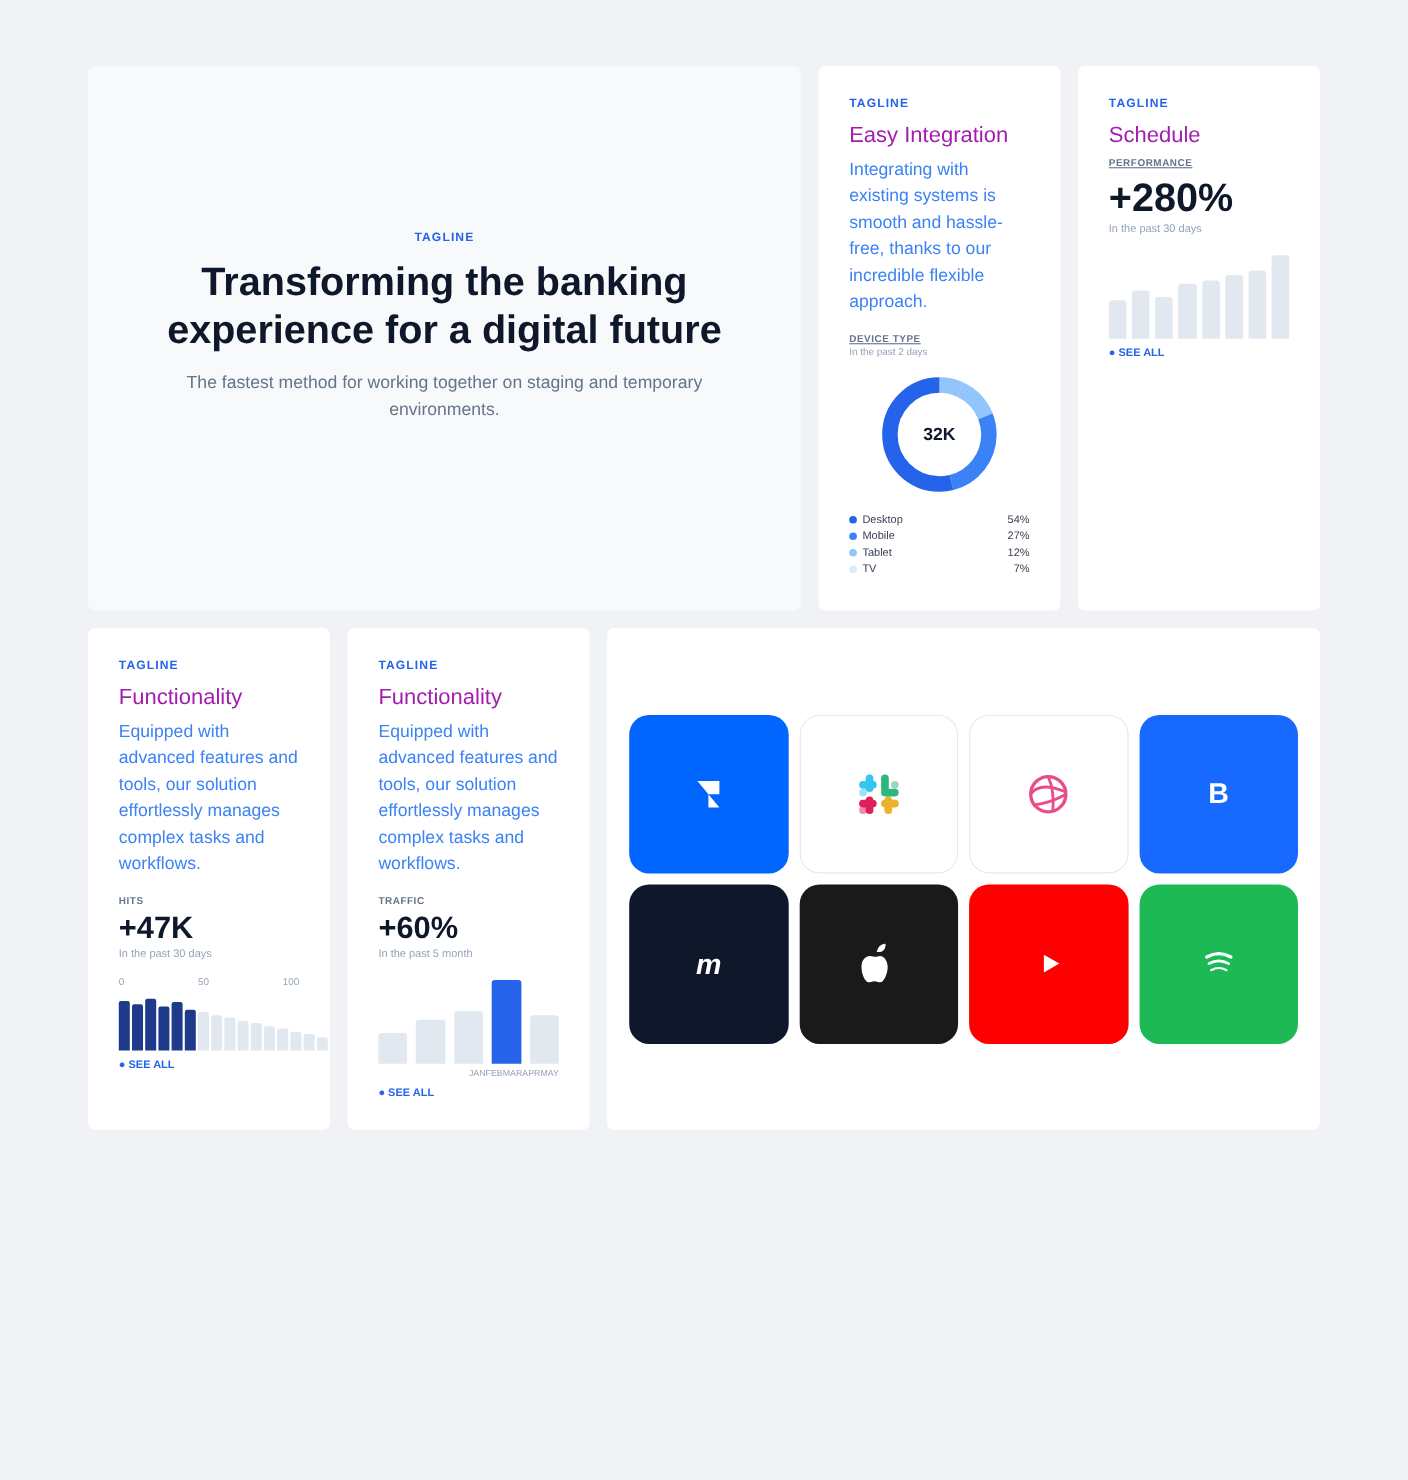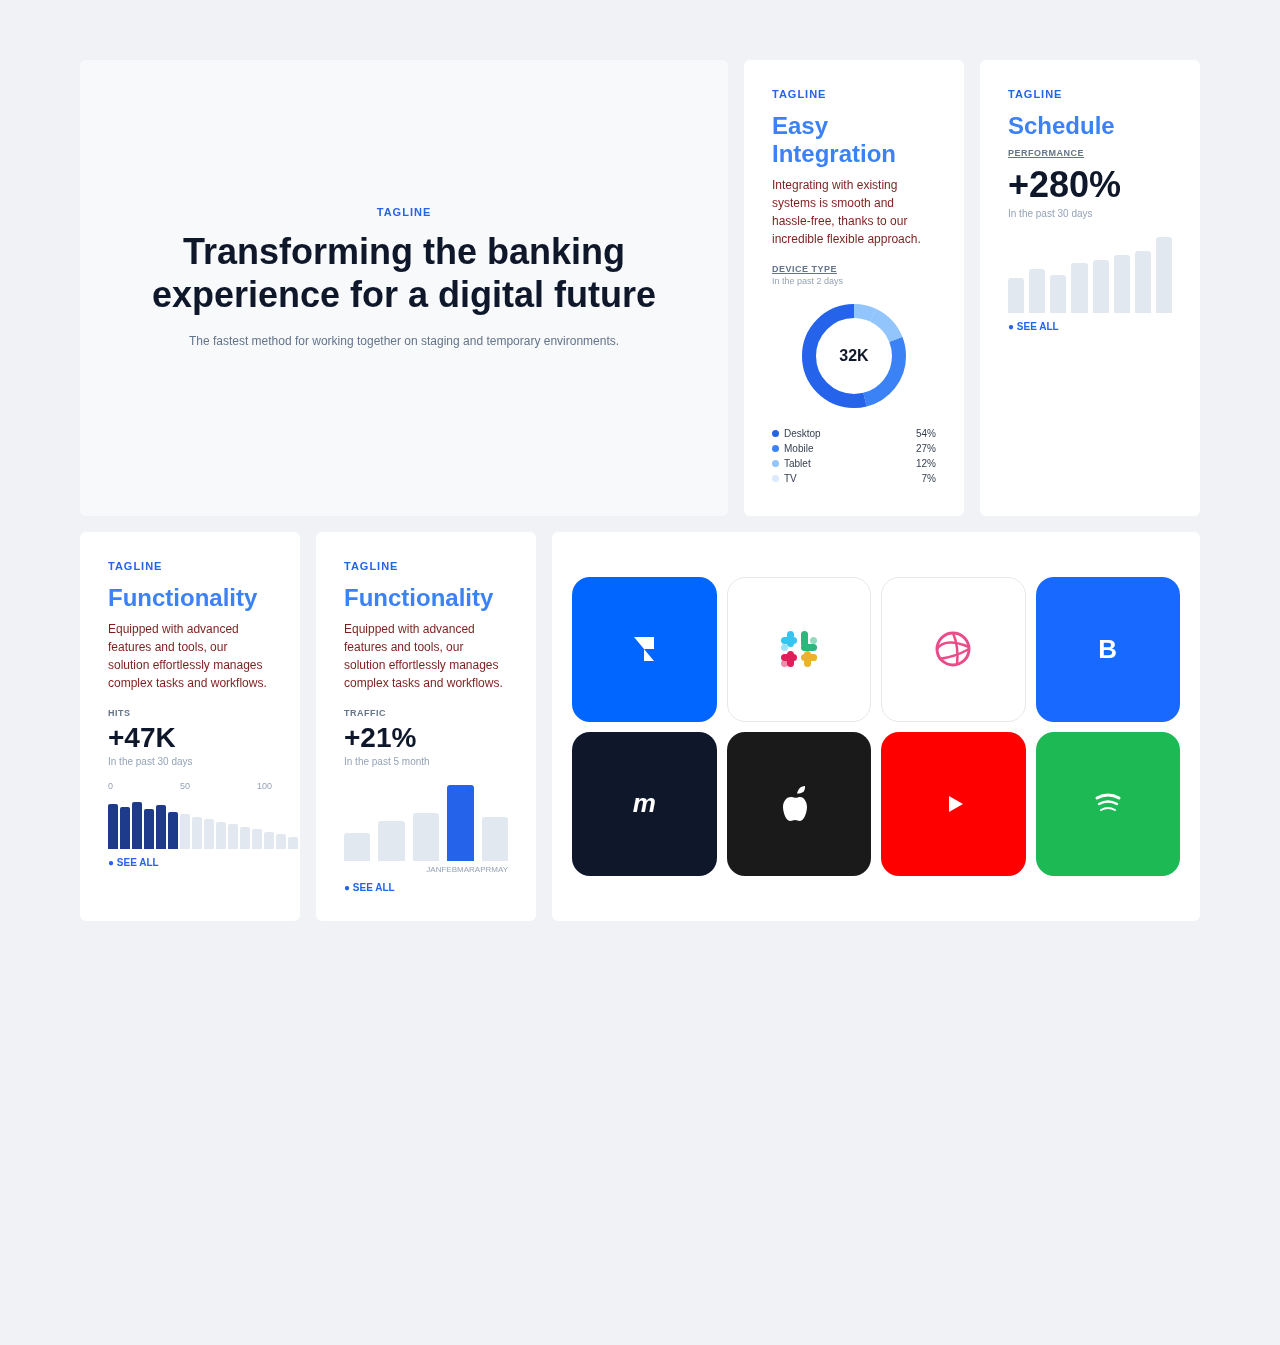--- a/index.html
+++ b/index.html
@@ -45,21 +45,21 @@
       background: #f8f9fa;
     }
     .hero-title {
       font-size: 36px;
       font-weight: 800;
       color: #0f172a;
       line-height: 1.2;
       margin-bottom: 16px;
     }
     .hero-sub {
-      font-size: 12px;
+      font-size: 16px;
       color: #64748b;
       line-height: 1.5;
       margin-bottom: 20px;
     }
     .hero-buttons {
       display: flex;
       gap: 12px;
       align-items: center;
     }
     .btn-primary {
@@ -77,28 +77,28 @@
       color: #0f172a;
       border: 1.5px solid #d1d5db;
       border-radius: 8px;
       padding: 12px 22px;
       font-size: 14px;
       font-weight: 600;
       cursor: pointer;
     }
     
     .feature-title {
-      font-size: 24px;
-      font-weight: 700;
+      font-size: 20px;
+      font-weight: 400;
+      color: #a21caf;
+      margin-bottom: 8px;
+    }
+    .feature-desc {
+      font-size: 16px;
       color: #3b82f6;
-      margin-bottom: 8px;
-    }
-    .feature-desc {
-      font-size: 12px;
-      color: #7f1d1d;
       line-height: 1.5;
       margin-bottom: 16px;
     }
     
     .donut-section {
       margin-top: 8px;
     }
     .chart-label {
       font-size: 9px;
       font-weight: 700;
@@ -380,21 +380,21 @@
       <div class="bar-hits" style="height:25%;background:#e2e8f0;"></div>
     </div>
     <div class="see-all">● SEE ALL</div>
   </div>
 
   <div class="card">
     <div class="tagline">TAGLINE</div>
     <div class="feature-title">Functionality</div>
     <div class="feature-desc">Equipped with advanced features and tools, our solution effortlessly manages complex tasks and workflows.</div>
     <div class="metric-label">TRAFFIC</div>
-    <div class="metric-value">+21%</div>
+    <div class="metric-value">+60%</div>
     <div class="metric-sub">In the past 5 month</div>
     <div class="bar-chart-traffic">
       <div class="bar-traffic" style="height:35%;background:#e2e8f0;"></div>
       <div class="bar-traffic" style="height:50%;background:#e2e8f0;"></div>
       <div class="bar-traffic" style="height:60%;background:#e2e8f0;"></div>
       <div class="bar-traffic" style="height:95%;background:#2563eb;"></div>
       <div class="bar-traffic" style="height:55%;background:#e2e8f0;"></div>
     </div>
     <div class="traffic-axis">
       <span>JAN</span>

